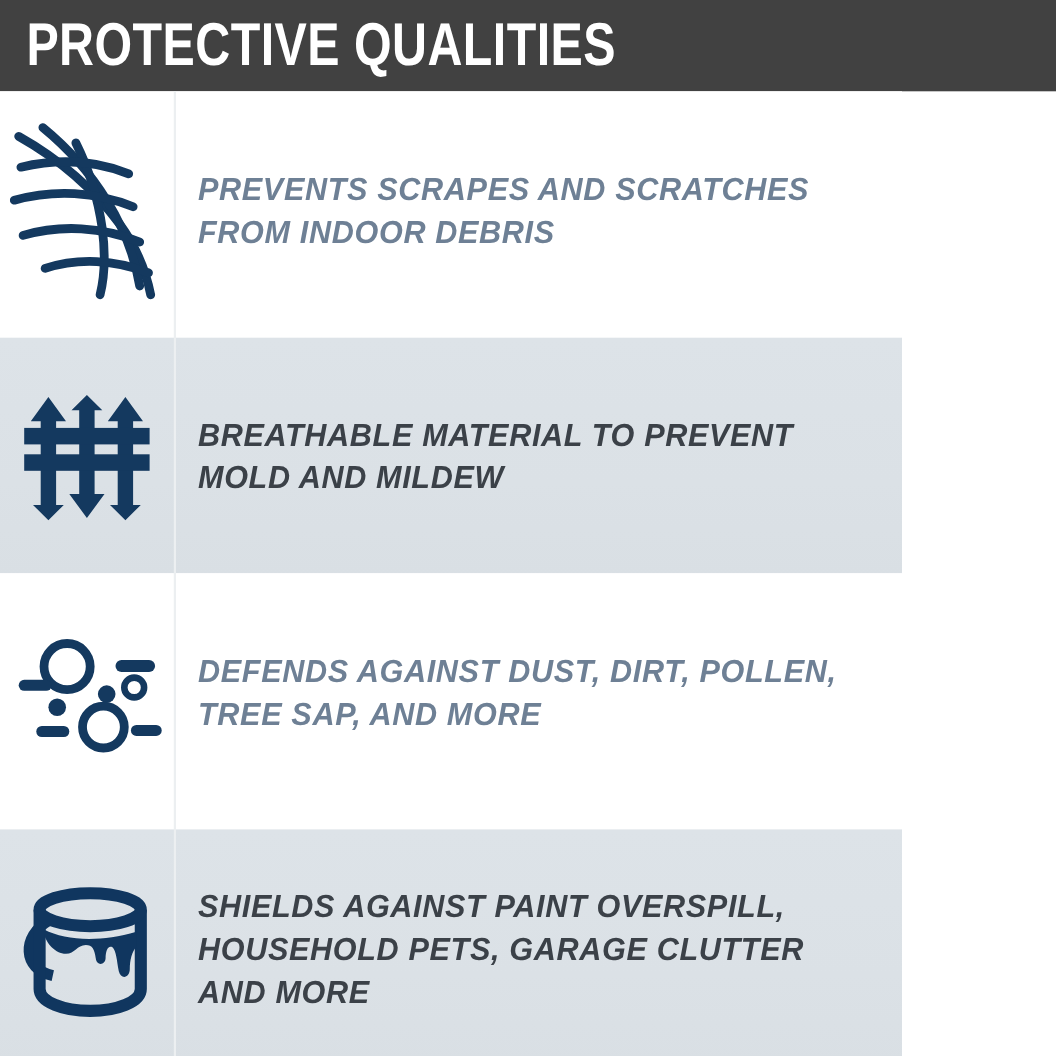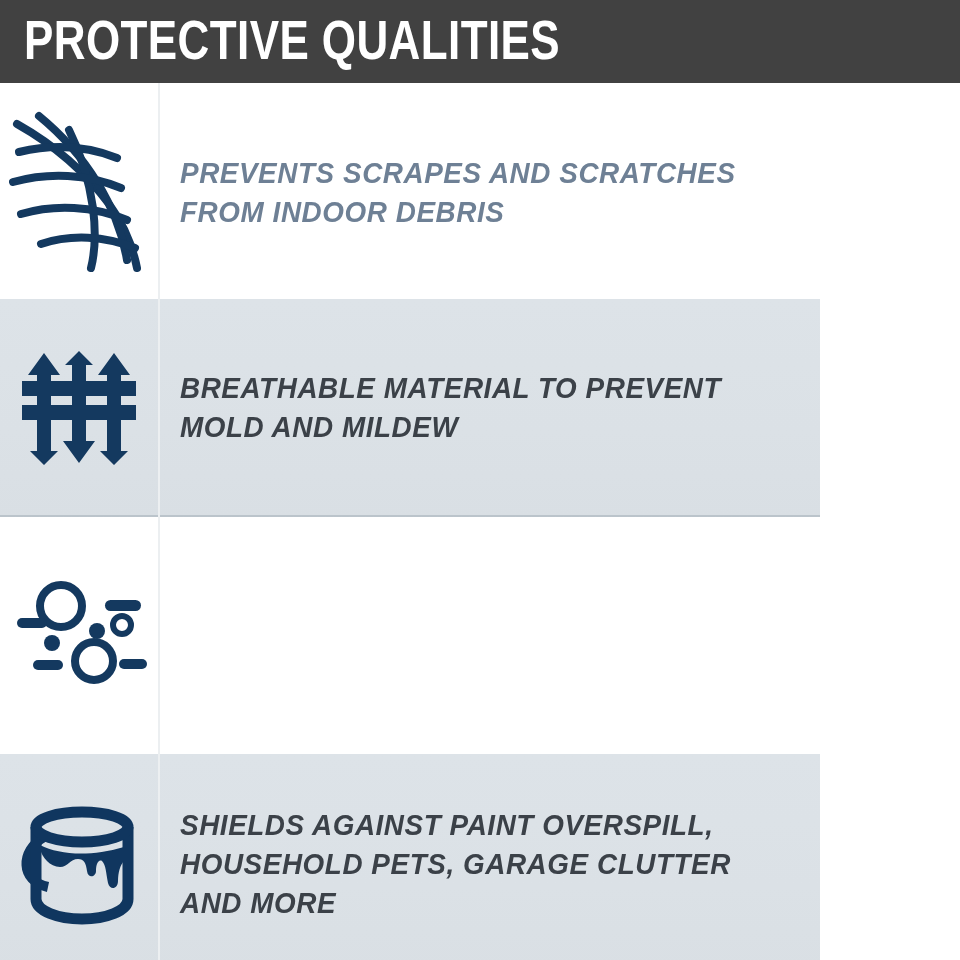--- a/index.html
+++ b/index.html
@@ -55,21 +55,21 @@
   .row {
     position: absolute;
     left: 0;
     width: 820px;
     box-sizing: border-box;
   }
   .row-light { background: #ffffff; }
   .row-tint  { background: linear-gradient(180deg,#dde3e8 0%, #dbe1e6 60%, #d9dfe4 100%); }
 
   .row-r1 { top: 0px;   height: 220px; }
-  .row-r2 { top: 216px; height: 218px; }
+  .row-r2 { top: 224px; height: 218px; }
   .row-r3 { top: 438px; height: 219px; }
   .row-r4 { top: 671px; height: 220px; }
 
   .row-tint::after {
     content: "";
     position: absolute;
     left: 0; right: 0; bottom: 0;
     height: 2px;
     background: rgba(150,163,173,0.45);
   }
@@ -184,20 +184,23 @@
             <circle cx="88" cy="55" r="8"></circle>
             <circle cx="43" cy="67" r="8"></circle>
 
             <rect x="8" y="42" width="30" height="10" rx="5"></rect>
             <rect x="96" y="24" width="36" height="11" rx="5.5"></rect>
             <rect x="24" y="84" width="30" height="10" rx="5"></rect>
             <rect x="110" y="83" width="28" height="10" rx="5"></rect>
           </g>
         </svg>
       </div>
+      <div class="text-cell">
+        <div class="row-text txt-muted">DEFENDS AGAINST DUST, DIRT, POLLEN, TREE SAP, AND MORE</div>
+      </div>
     </div>
 
     <div class="row row-tint row-r4">
       <div class="icon-cell">
         <svg width="130" height="130" viewBox="0 0 130 130">
           <g fill="none" stroke="#10365f" stroke-width="11" stroke-linejoin="round">
 
             <path d="M30 38 C 6 52, 6 82, 34 88" stroke-width="10"></path>
 
             <path d="M22 28 L22 100 C 22 112, 44 120, 68 120 C 92 120, 114 112, 114 100 L114 28"></path>

